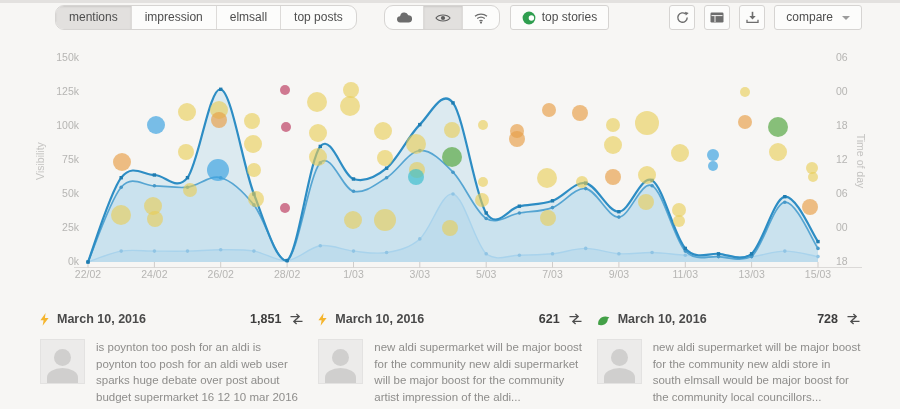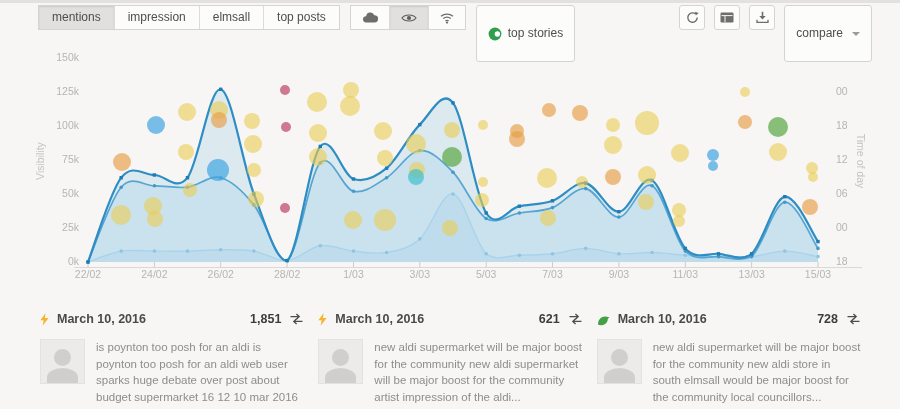--- a/index.html
+++ b/index.html
@@ -6,27 +6,27 @@
   body{
     width:900px;height:409px;position:relative;overflow:hidden;
     background:#f7f6f4;
     font-family:"Liberation Sans", sans-serif;
     -webkit-font-smoothing:antialiased;
   }
   .top-edge{position:absolute;top:0;left:0;right:0;height:3px;background:#e3e1df;}
 
   
   .toolbar{position:absolute;top:5px;left:38px;display:flex;gap:10px;align-items:flex-start;z-index:5;}
-  .toolbar-right{position:absolute;top:5px;right:28px;display:flex;gap:9px;z-index:5;}
-  .seg-group{display:inline-flex;background:#fcfcfb;border:1px solid #d6d4d2;border-radius:0;overflow:hidden;}
+  .toolbar-right{position:absolute;top:5px;right:38px;display:flex;gap:9px;z-index:5;}
+  .seg-group{display:inline-flex;background:#fcfcfb;border:1px solid #d6d4d2;border-radius:9px;overflow:hidden;margin-left:17px;}
   .seg{padding:4px 13px;font-size:12px;color:#4e4e4e;background:transparent;border:none;border-left:1px solid #dddbd9;cursor:pointer;line-height:15px;font-family:inherit;}
   .seg:first-child{border-left:none;}
   .seg.active{background:#e2e0de;box-shadow:inset 0 1px 2px rgba(0,0,0,.10);}
   .seg.icon-seg{padding:4px 11px;display:flex;align-items:center;height:23px;box-sizing:border-box;}
-  .btn{display:inline-flex;align-items:center;gap:6px;background:#fcfcfb;border:1px solid #d6d4d2;border-radius:3px;padding:20px 11px;font-size:12px;color:#4e4e4e;cursor:pointer;line-height:15px;font-family:inherit;}
+  .btn{display:inline-flex;align-items:center;gap:6px;background:#fcfcfb;border:1px solid #d6d4d2;border-radius:3px;padding:4px 11px;font-size:12px;color:#4e4e4e;cursor:pointer;line-height:15px;font-family:inherit;}
   .icon-btn{width:26px;height:25px;padding:0;justify-content:center;box-sizing:border-box;}
   .caret{width:0;height:0;border-left:4px solid transparent;border-right:4px solid transparent;border-top:4px solid #9b9b9b;margin-left:3px;}
   .ico{display:block;}
 
   
   #chartsvg{position:absolute;top:0;left:0;pointer-events:none;}
   #chartsvg text{font-family:"Liberation Sans", sans-serif;}
   .tick{font-size:10.5px;fill:#b6b5b3;}
   .axis-title{font-size:10.5px;fill:#c4c3c1;}
 

